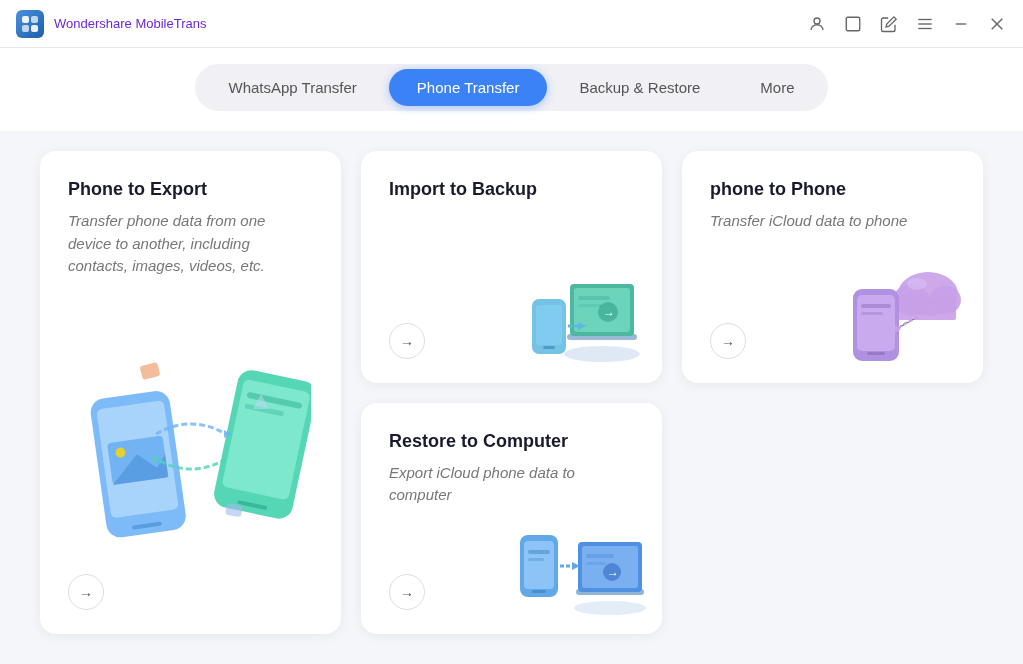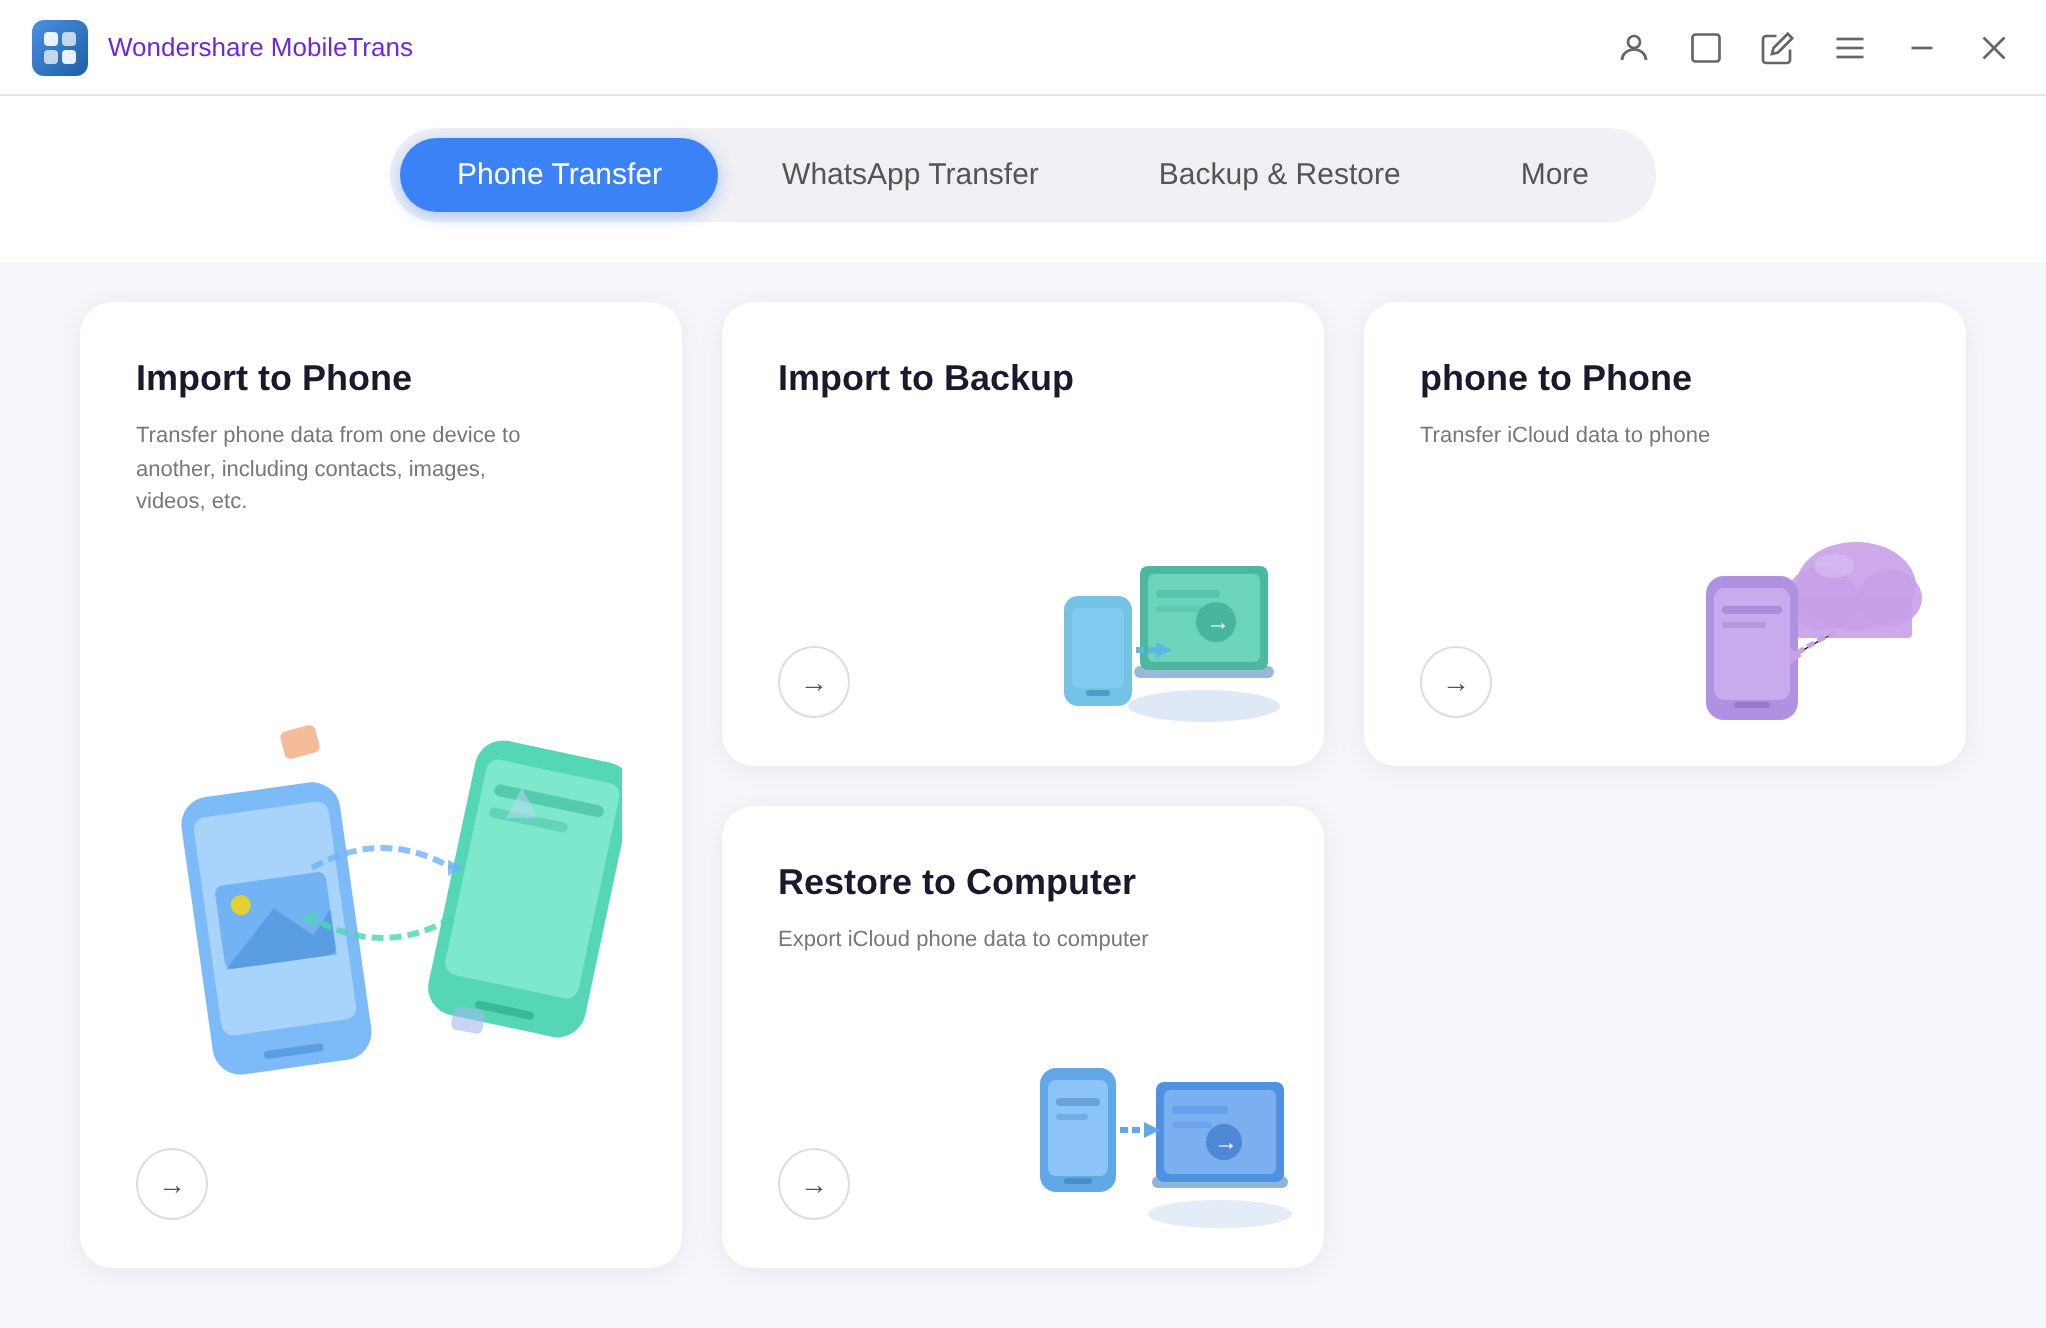--- a/index.html
+++ b/index.html
@@ -123,24 +123,25 @@
     .card-large {
       grid-row: 1 / 3;
     }
     .card-title {
       font-size: 18px;
       font-weight: 700;
       color: #1a1a2e;
       margin-bottom: 10px;
     }
     .card-desc {
-      font-size: 11px;
+      font-size: 15px;
       color: #777;
       line-height: 1.5;
       max-width: 200px;
+      font-style: italic;
     }
 
     
     .arrow-btn {
       position: absolute;
       bottom: 24px;
       left: 28px;
       width: 36px;
       height: 36px;
       border-radius: 50%;
@@ -203,32 +204,32 @@
       <svg width="18" height="18" viewBox="0 0 24 24" fill="none" stroke="#666" stroke-width="1.8">
         <line x1="5" y1="5" x2="19" y2="19"></line>
           <line x1="19" y1="5" x2="5" y2="19"></line>
       </svg>
     </div>
   </div>
 </div>
 
 <div class="nav-area">
   <div class="nav-tabs">
+    <button class="nav-tab">WhatsApp Transfer</button>
     <button class="nav-tab active">Phone Transfer</button>
-    <button class="nav-tab">WhatsApp Transfer</button>
     <button class="nav-tab">Backup &amp; Restore</button>
     <button class="nav-tab">More</button>
   </div>
 </div>
 
 <div class="main-content">
   <div class="cards-grid">
 
     <div class="card card-large" style="min-height: 440px;">
-      <div class="card-title">Import to Phone</div>
+      <div class="card-title">Phone to Export</div>
       <div class="card-desc">Transfer phone data from one device to another, including contacts, images, videos, etc.</div>
 
       <div style="position:absolute; bottom: 60px; left: 50%; transform: translateX(-50%); width: 240px; height: 240px;">
         <svg width="240" height="240" viewBox="0 0 240 240">
 
           <g transform="translate(10, 40) rotate(-8, 60, 110)">
             <rect x="20" y="20" width="80" height="140" rx="14" fill="#6eb3f7" opacity="0.9"></rect>
             <rect x="26" y="30" width="68" height="110" rx="6" fill="#a8d4fc"></rect>
             <rect x="45" y="150" width="30" height="4" rx="2" fill="#5a9de0"></rect>
 

